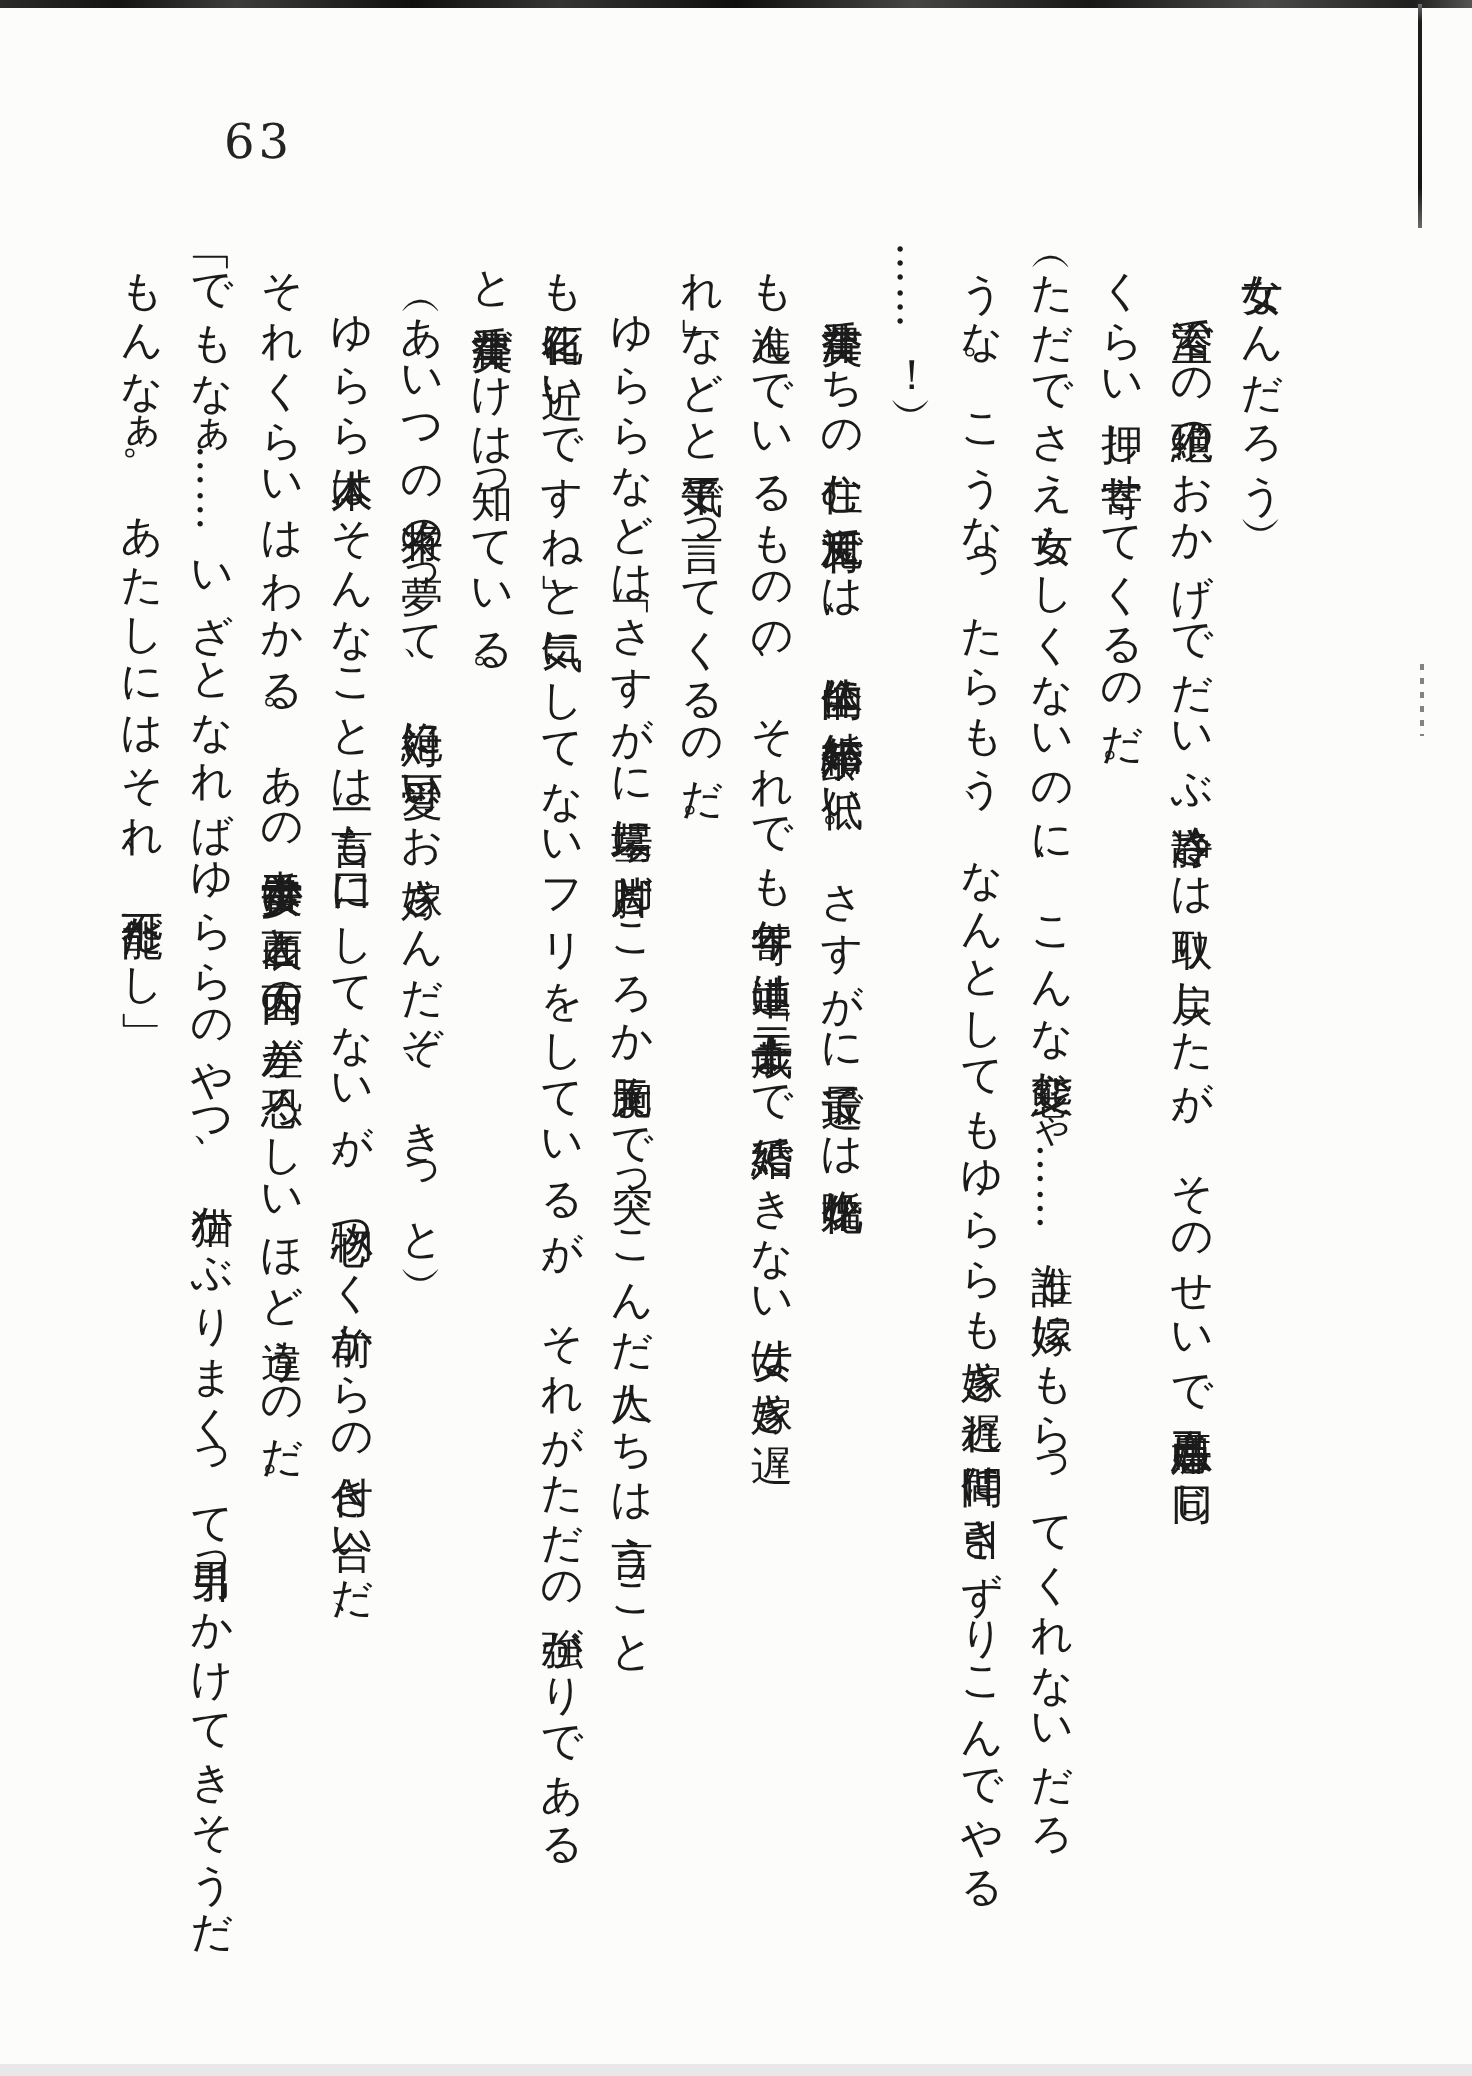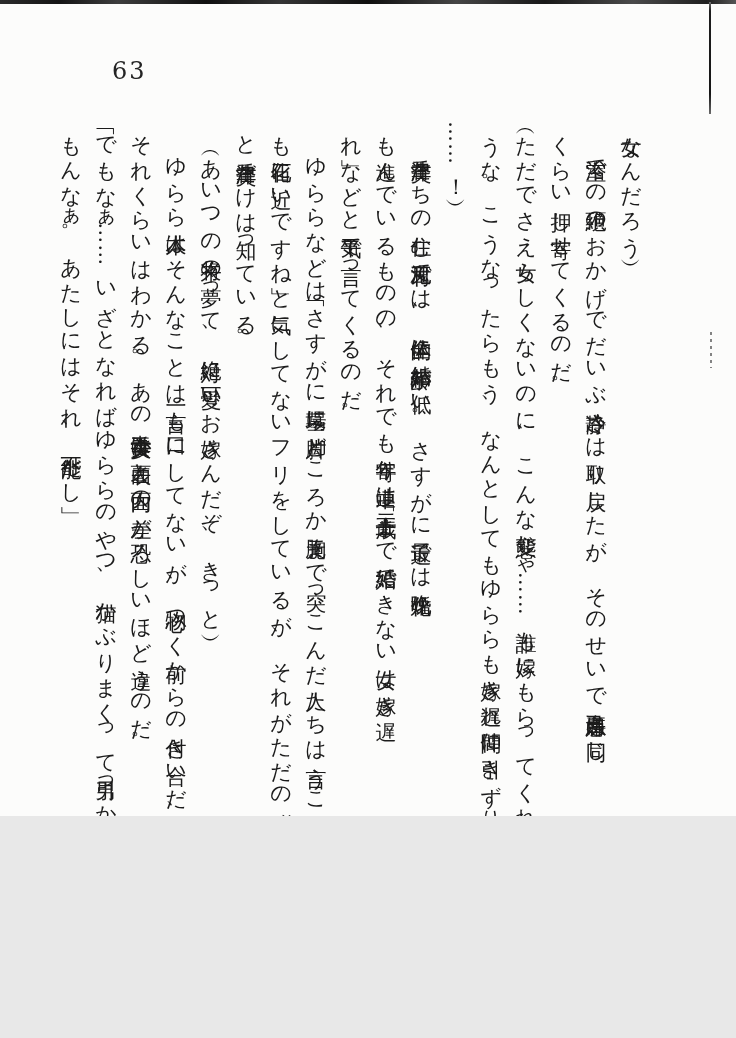--- a/index.html
+++ b/index.html
@@ -1,18 +1,18 @@
 <!DOCTYPE html>
 <html><head>
 <meta charset="utf-8">
 <style>
   html,body{margin:0;padding:0;background:#e8e8e8;}
   .page{
     position:relative;
-    width:736px;height:816px;
+    width:736px;height:1032px;
     background:#fcfcfb;
     overflow:hidden;
     font-family:"DejaVu Serif", serif;
   }
   
   .scan-top{
     position:absolute;top:0;left:0;width:736px;height:4px;
     background:linear-gradient(90deg,
       #2b2b2b 0%,#141414 8%,#3d3d3d 16%,#101010 28%,#353535 38%,
       #0f0f0f 50%,#454545 62%,#181818 74%,#4a4a4a 86%,#1f1f1f 96%,#555 100%);

